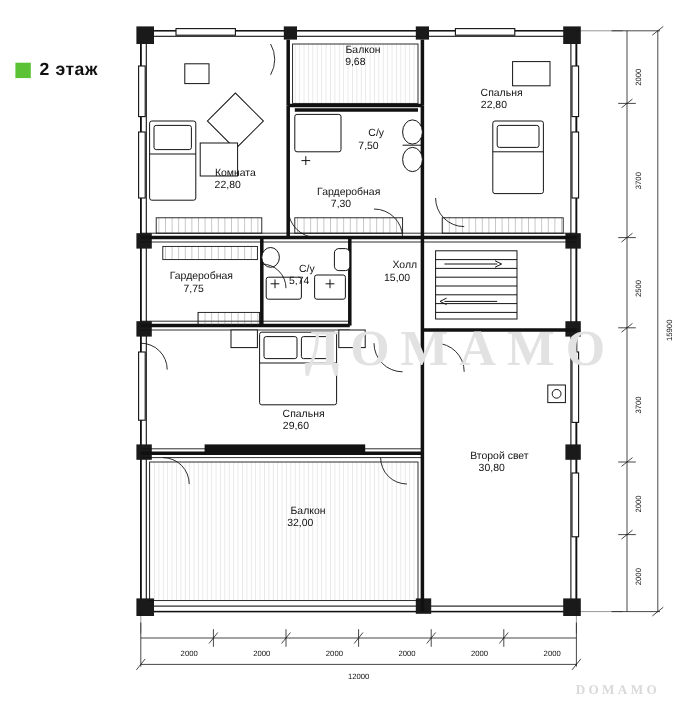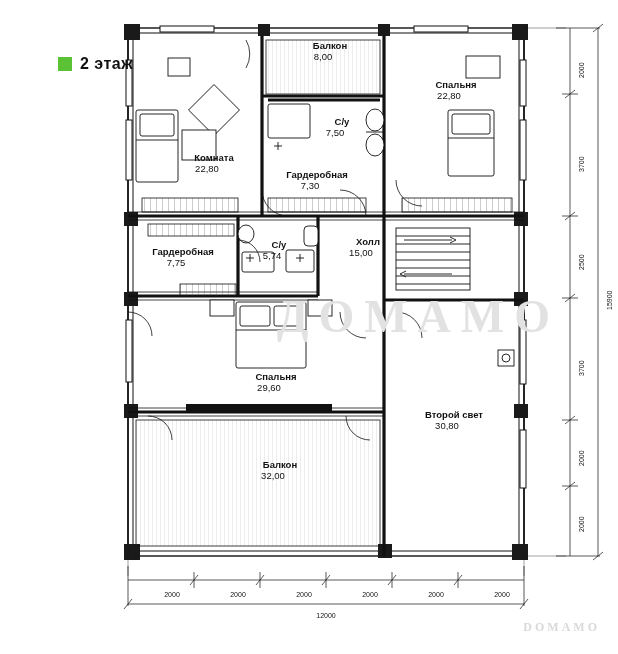--- a/index.html
+++ b/index.html
@@ -1,32 +1,32 @@
 <!DOCTYPE html>
 <html><head>
 <meta charset="utf-8">
 <style>
   html,body{margin:0;padding:0;background:#ffffff;}
   body{width:618px;height:654px;position:relative;overflow:hidden;
        font-family:"Liberation Sans", sans-serif;color:#111;}
   #plan{position:absolute;left:0;top:0;width:618px;height:654px;}
 
-  .legend{position:absolute;left:14px;top:55px;display:flex;align-items:center;gap:8px;margin-left:44px;}
+  .legend{position:absolute;left:14px;top:55px;display:flex;align-items:center;gap:8px;}
   .legend .sq{width:14px;height:14px;background:#5bc236;display:block;}
   .legend .txt{font-size:16px;font-weight:bold;color:#111;letter-spacing:.5px;}
 
   .wm{position:absolute;left:60px;top:290px;width:500px;text-align:right;
       font-size:46px;letter-spacing:10px;color:#e2e2e2;font-weight:bold;
       font-family:"Liberation Serif", serif;user-select:none;}
   .wm2{position:absolute;left:300px;top:620px;width:300px;text-align:right;
       font-size:12px;letter-spacing:3px;color:#d9d9d9;font-weight:bold;
       font-family:"Liberation Serif", serif;}
 
   .room{position:absolute;text-align:center;line-height:1.15;color:#111;}
-  .room .n{font-size:9.5px;font-weight:bold;padding-left:14px;}
+  .room .n{font-size:9.5px;font-weight:normal;padding-left:14px;}
   .room .a{font-size:9.5px;}
   .dim{position:absolute;font-size:7px;color:#111;}
   .dimv{position:absolute;font-size:7px;color:#111;transform:rotate(-90deg);transform-origin:left top;white-space:nowrap;}
 </style>
 </head>
 <body>
 
 <svg id="plan" viewBox="0 0 618 654">
   <defs>
     <pattern id="hatch" width="6" height="6" patternUnits="userSpaceOnUse" patternTransform="rotate(0)">
@@ -257,21 +257,21 @@
 <div class="legend">
   <span class="sq" style="background: rgb(91, 194, 54);"></span>
   <span class="txt">2 этаж</span>
 </div>
 
 <div class="wm">ДОМАМО</div>
 <div class="wm2">DOMAMO</div>
 
 <div class="room" style="left:278px;top:41px;width:90px">
   <div class="n">Балкон</div>
-  <div class="a">8,00</div>
+  <div class="a">9,68</div>
 </div>
 <div class="room" style="left:404px;top:80px;width:90px">
   <div class="n">Спальня</div>
   <div class="a">22,80</div>
 </div>
 <div class="room" style="left:162px;top:153px;width:90px">
   <div class="n">Комната</div>
   <div class="a">22,80</div>
 </div>
 <div class="room" style="left:310px;top:117px;width:50px">

